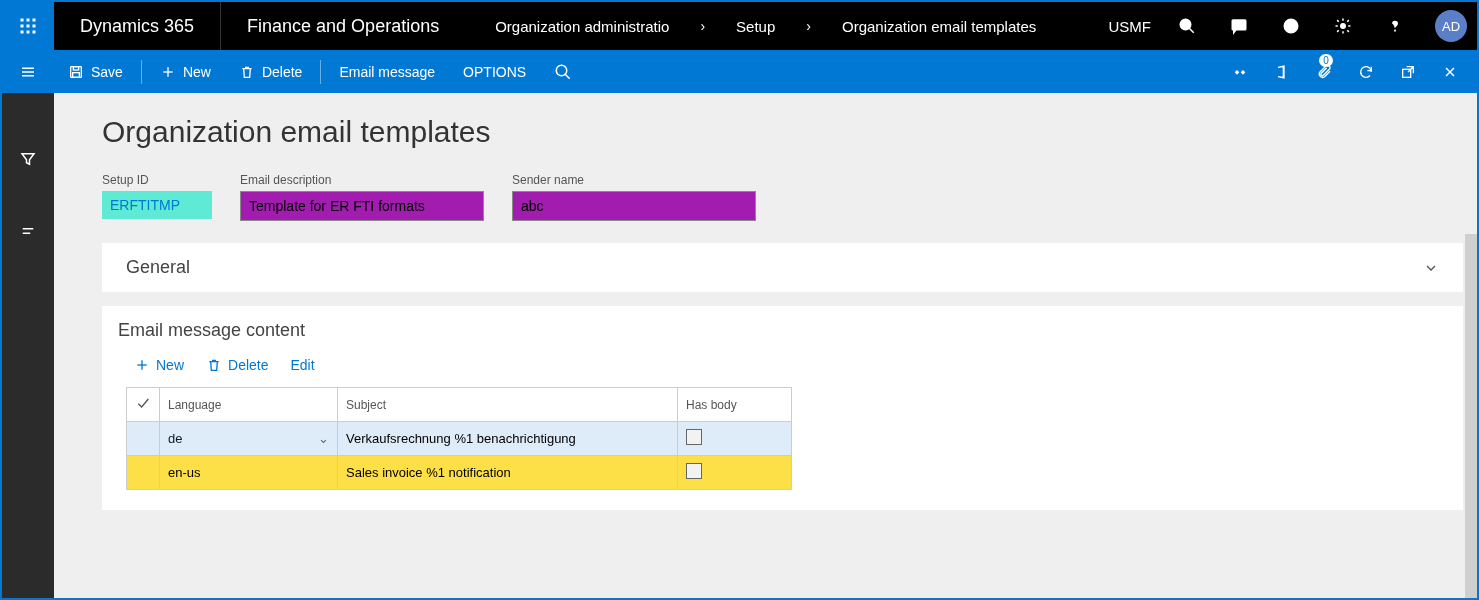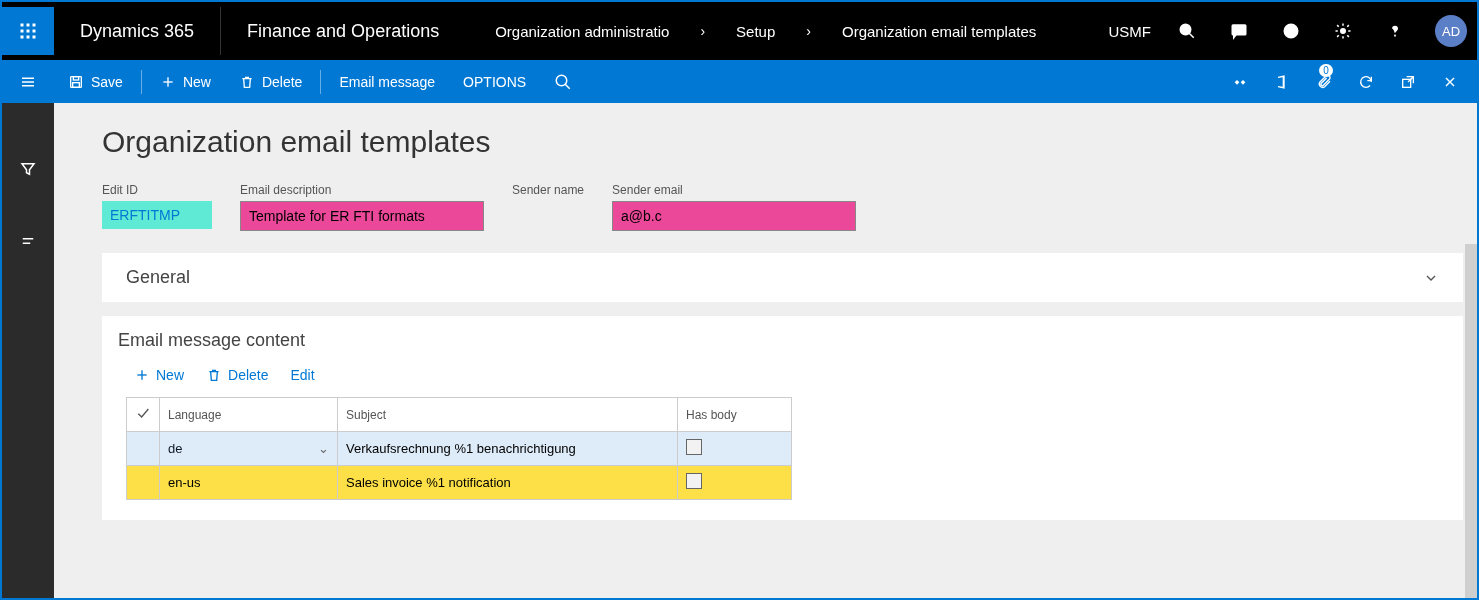--- a/index.html
+++ b/index.html
@@ -1,19 +1,19 @@
 <!DOCTYPE html>
 <html><head>
 <meta charset="utf-8">
 <style>
   * { box-sizing: border-box; margin: 0; padding: 0; font-family: "Segoe UI", Arial, sans-serif; }
   body { width: 1479px; height: 600px; overflow: hidden; background: #f0f0f0; border: 2px solid #0078d4; }
   
   
-  .topbar { background: #000; color: #fff; height: 58px; display: flex; align-items: center; font-size: 16px; }
+  .topbar { background: #000; color: #fff; height: 48px; display: flex; align-items: center; font-size: 16px; }
   .waffle { width: 52px; height: 48px; background: #0078d4; display: flex; align-items: center; justify-content: center; }
   .waffle svg { fill: #fff; }
   .brand { padding: 0 26px; font-size: 18px; font-weight: 400; }
   .divider-v { width: 1px; height: 48px; background: #333; }
   .app-name { padding: 0 26px; font-size: 18px; font-weight: 400; }
   .breadcrumb-area { flex: 1; display: flex; align-items: center; gap: 31px; padding-left: 30px; font-size: 15px; color: #fff; }
   .breadcrumb-sep { font-size: 14px; color: #fff; }
   .company { padding: 0 14px; font-size: 15px; }
   .topbar-icons { display: flex; align-items: center; gap: 8px; }
   .topbar-icon { width: 44px; height: 48px; display: flex; align-items: center; justify-content: center; cursor: pointer; }
@@ -36,21 +36,21 @@
   
   .content { flex: 1; background: #efefef; padding: 22px 14px 0 48px; overflow: hidden; position: relative; }
   .content-scroll-edge { position: absolute; right: 0; top: 28%; bottom: 0; width: 12px; background: #cfcfcf; }
   
   h1.page-title { font-size: 30px; font-weight: 300; color: #333; margin-bottom: 24px; }
   
   .field-row { display: flex; gap: 28px; margin-bottom: 22px; }
   .field-group { display: flex; flex-direction: column; }
   .field-label { font-size: 12px; color: #555; margin-bottom: 4px; }
   .field-value-link { color: #0078d4; font-size: 14px; padding: 6px 8px; background: #5eead4; min-width: 110px; }
-  .field-input { border: 1px solid #888; font-size: 14px; padding: 6px 8px; background: #ec4899; }
+  .field-input { border: 1px solid #888; font-size: 14px; padding: 6px 8px; background: #a21caf; }
   .w-desc { width: 244px; }
   .w-sender { width: 244px; }
   .w-email { width: 244px; }
   
   .panel { background: #fff; margin-bottom: 14px; }
   .panel-header { display: flex; align-items: center; justify-content: space-between; padding: 14px 24px; cursor: pointer; }
   .panel-title { font-size: 18px; font-weight: 400; color: #444; }
   .panel-sub-title { font-size: 18px; font-weight: 400; color: #444; padding: 14px 20px 6px 16px; }
   .panel-body { padding: 0 24px 20px 24px; }
   
@@ -236,33 +236,30 @@
     </div>
   </div>
 
   <div class="content">
     <div class="content-scroll-edge"></div>
 
     <h1 class="page-title">Organization email templates</h1>
 
     <div class="field-row">
       <div class="field-group">
-        <span class="field-label">Edit ID</span>
+        <span class="field-label">Setup ID</span>
         <span class="field-value-link">ERFTITMP</span>
       </div>
       <div class="field-group">
         <span class="field-label">Email description</span>
         <input class="field-input w-desc" value="Template for ER FTI formats" style="">
       </div>
       <div class="field-group">
         <span class="field-label">Sender name</span>
-      </div>
-      <div class="field-group">
-        <span class="field-label">Sender email</span>
-        <input class="field-input w-email" value="a@b.c" style="">
+        <input class="field-input w-sender" value="abc" style="">
       </div>
     </div>
 
     <div class="panel">
       <div class="panel-header">
         <span class="panel-title">General</span>
         <svg class="ic" viewBox="0 0 24 24" fill="none" stroke="#555" stroke-width="2">
             <polyline points="6 9 12 15 18 9"></polyline>
           </svg>
       </div>

